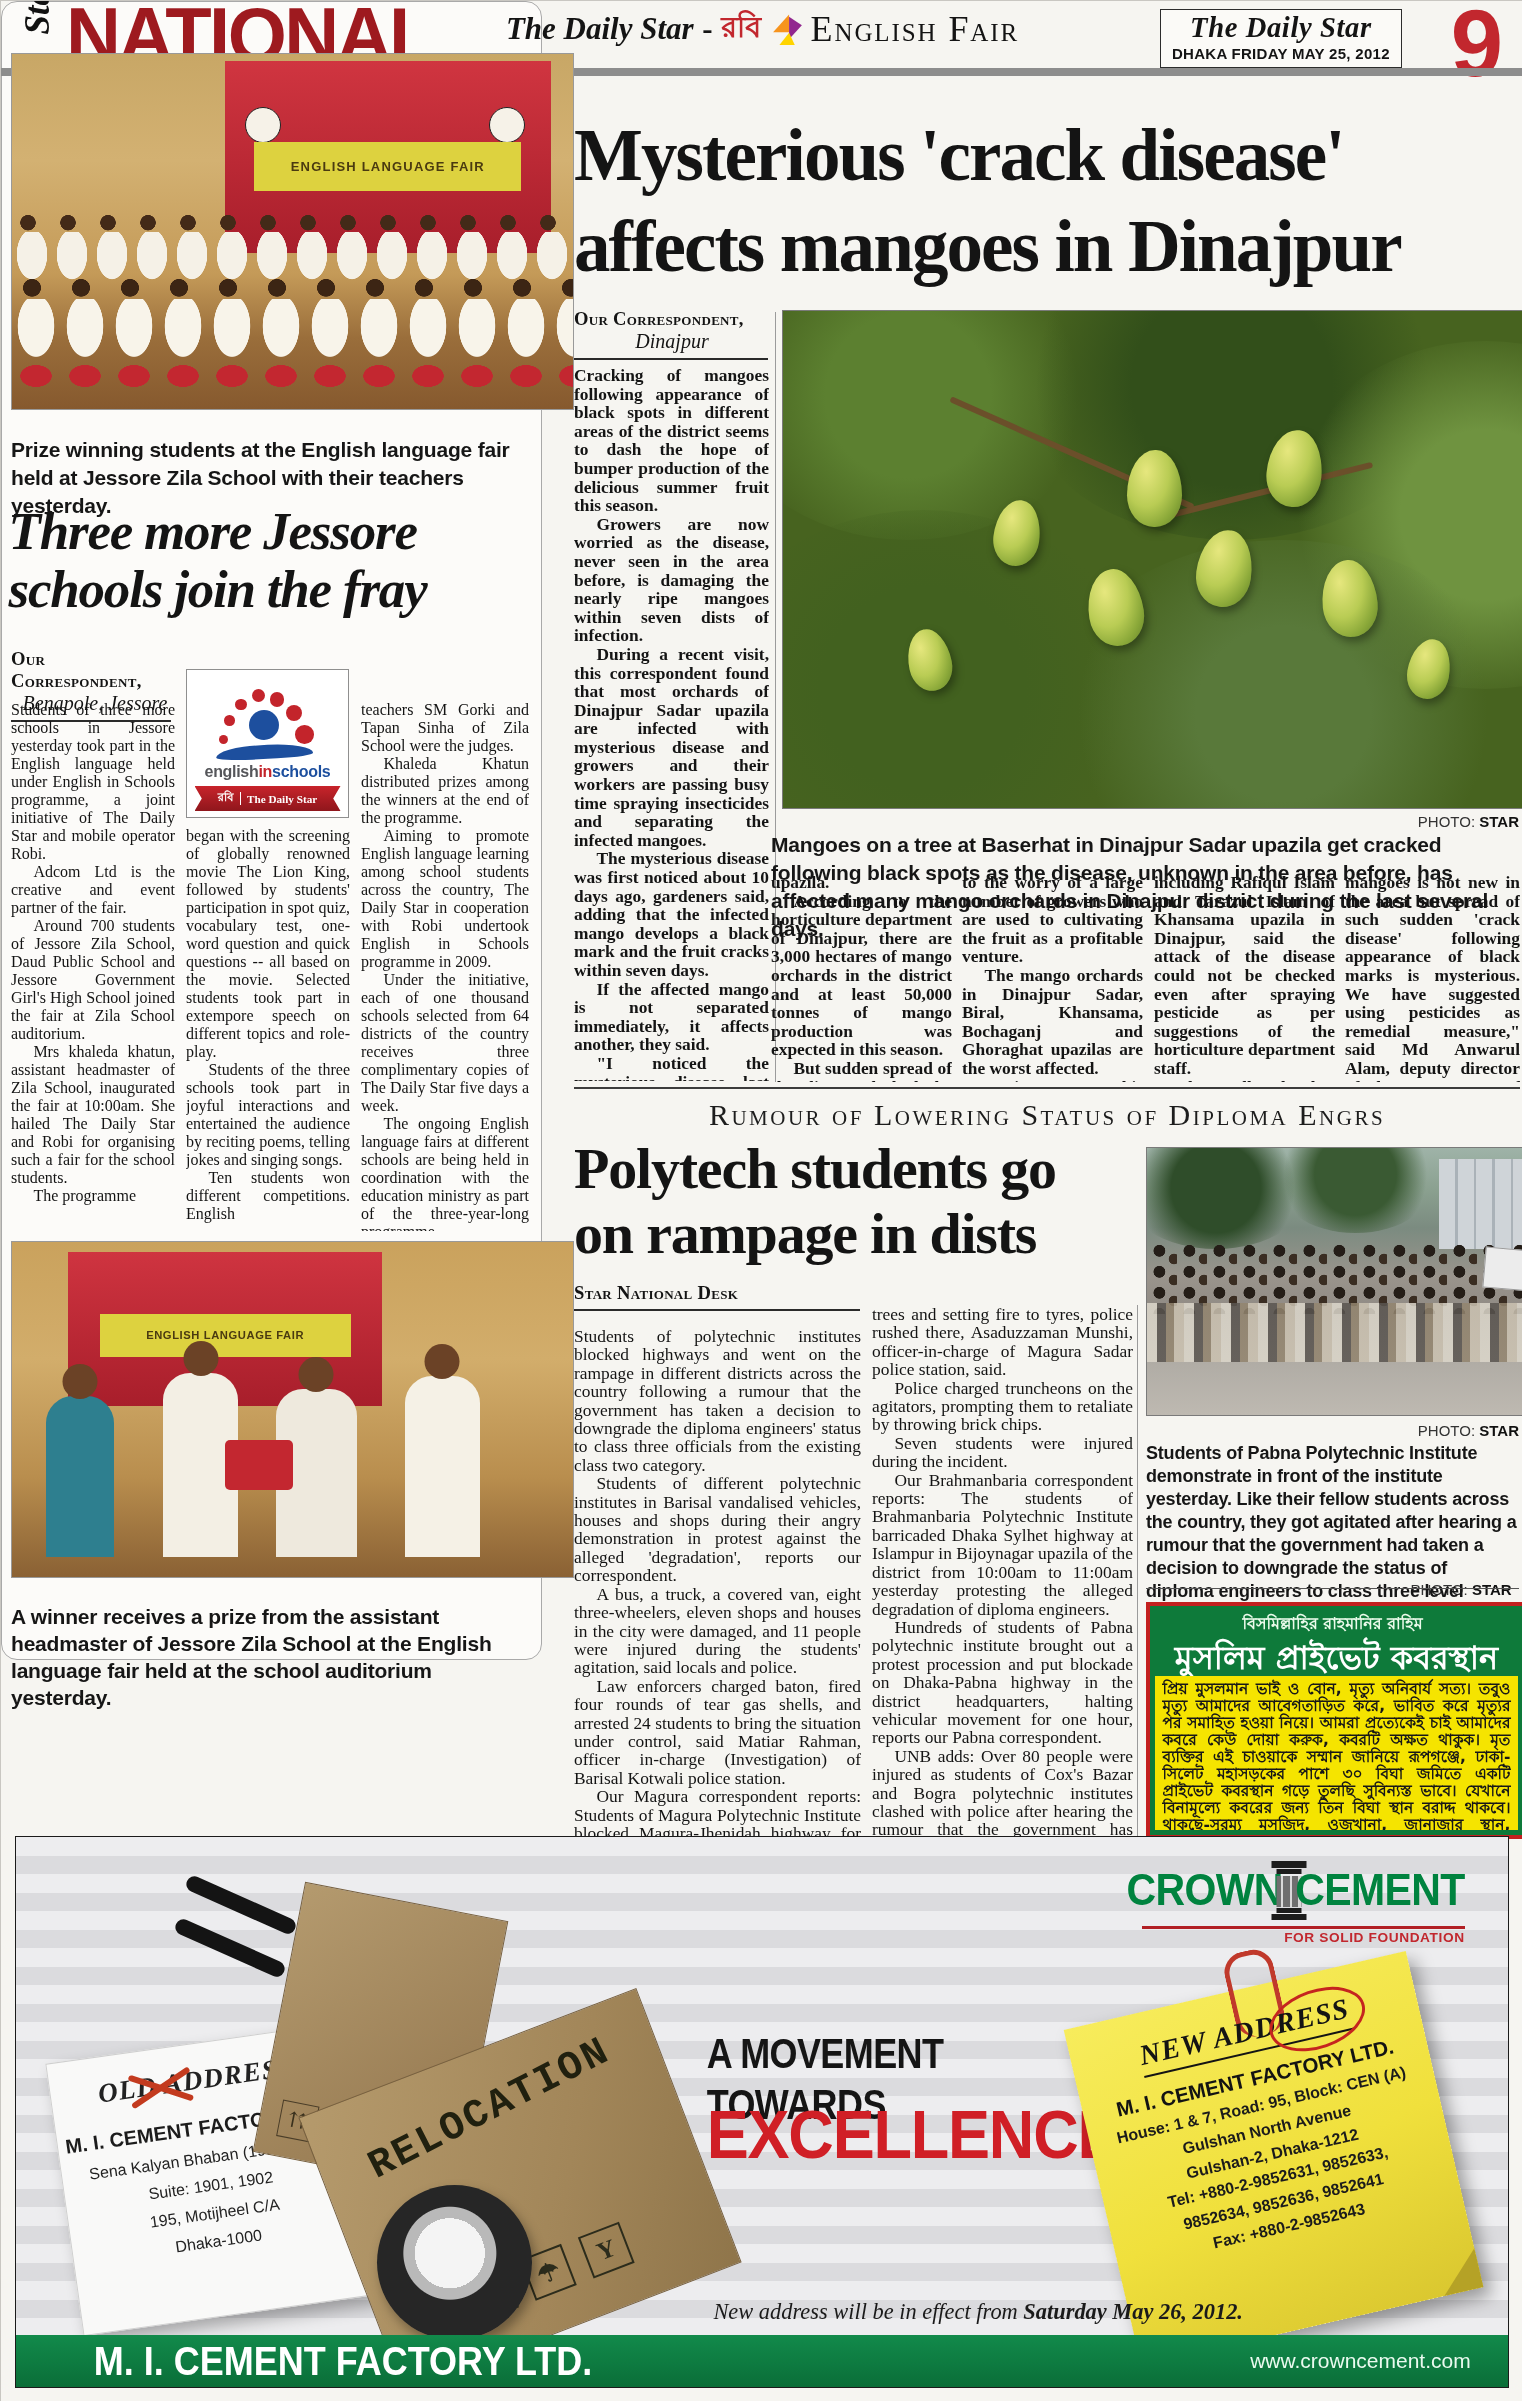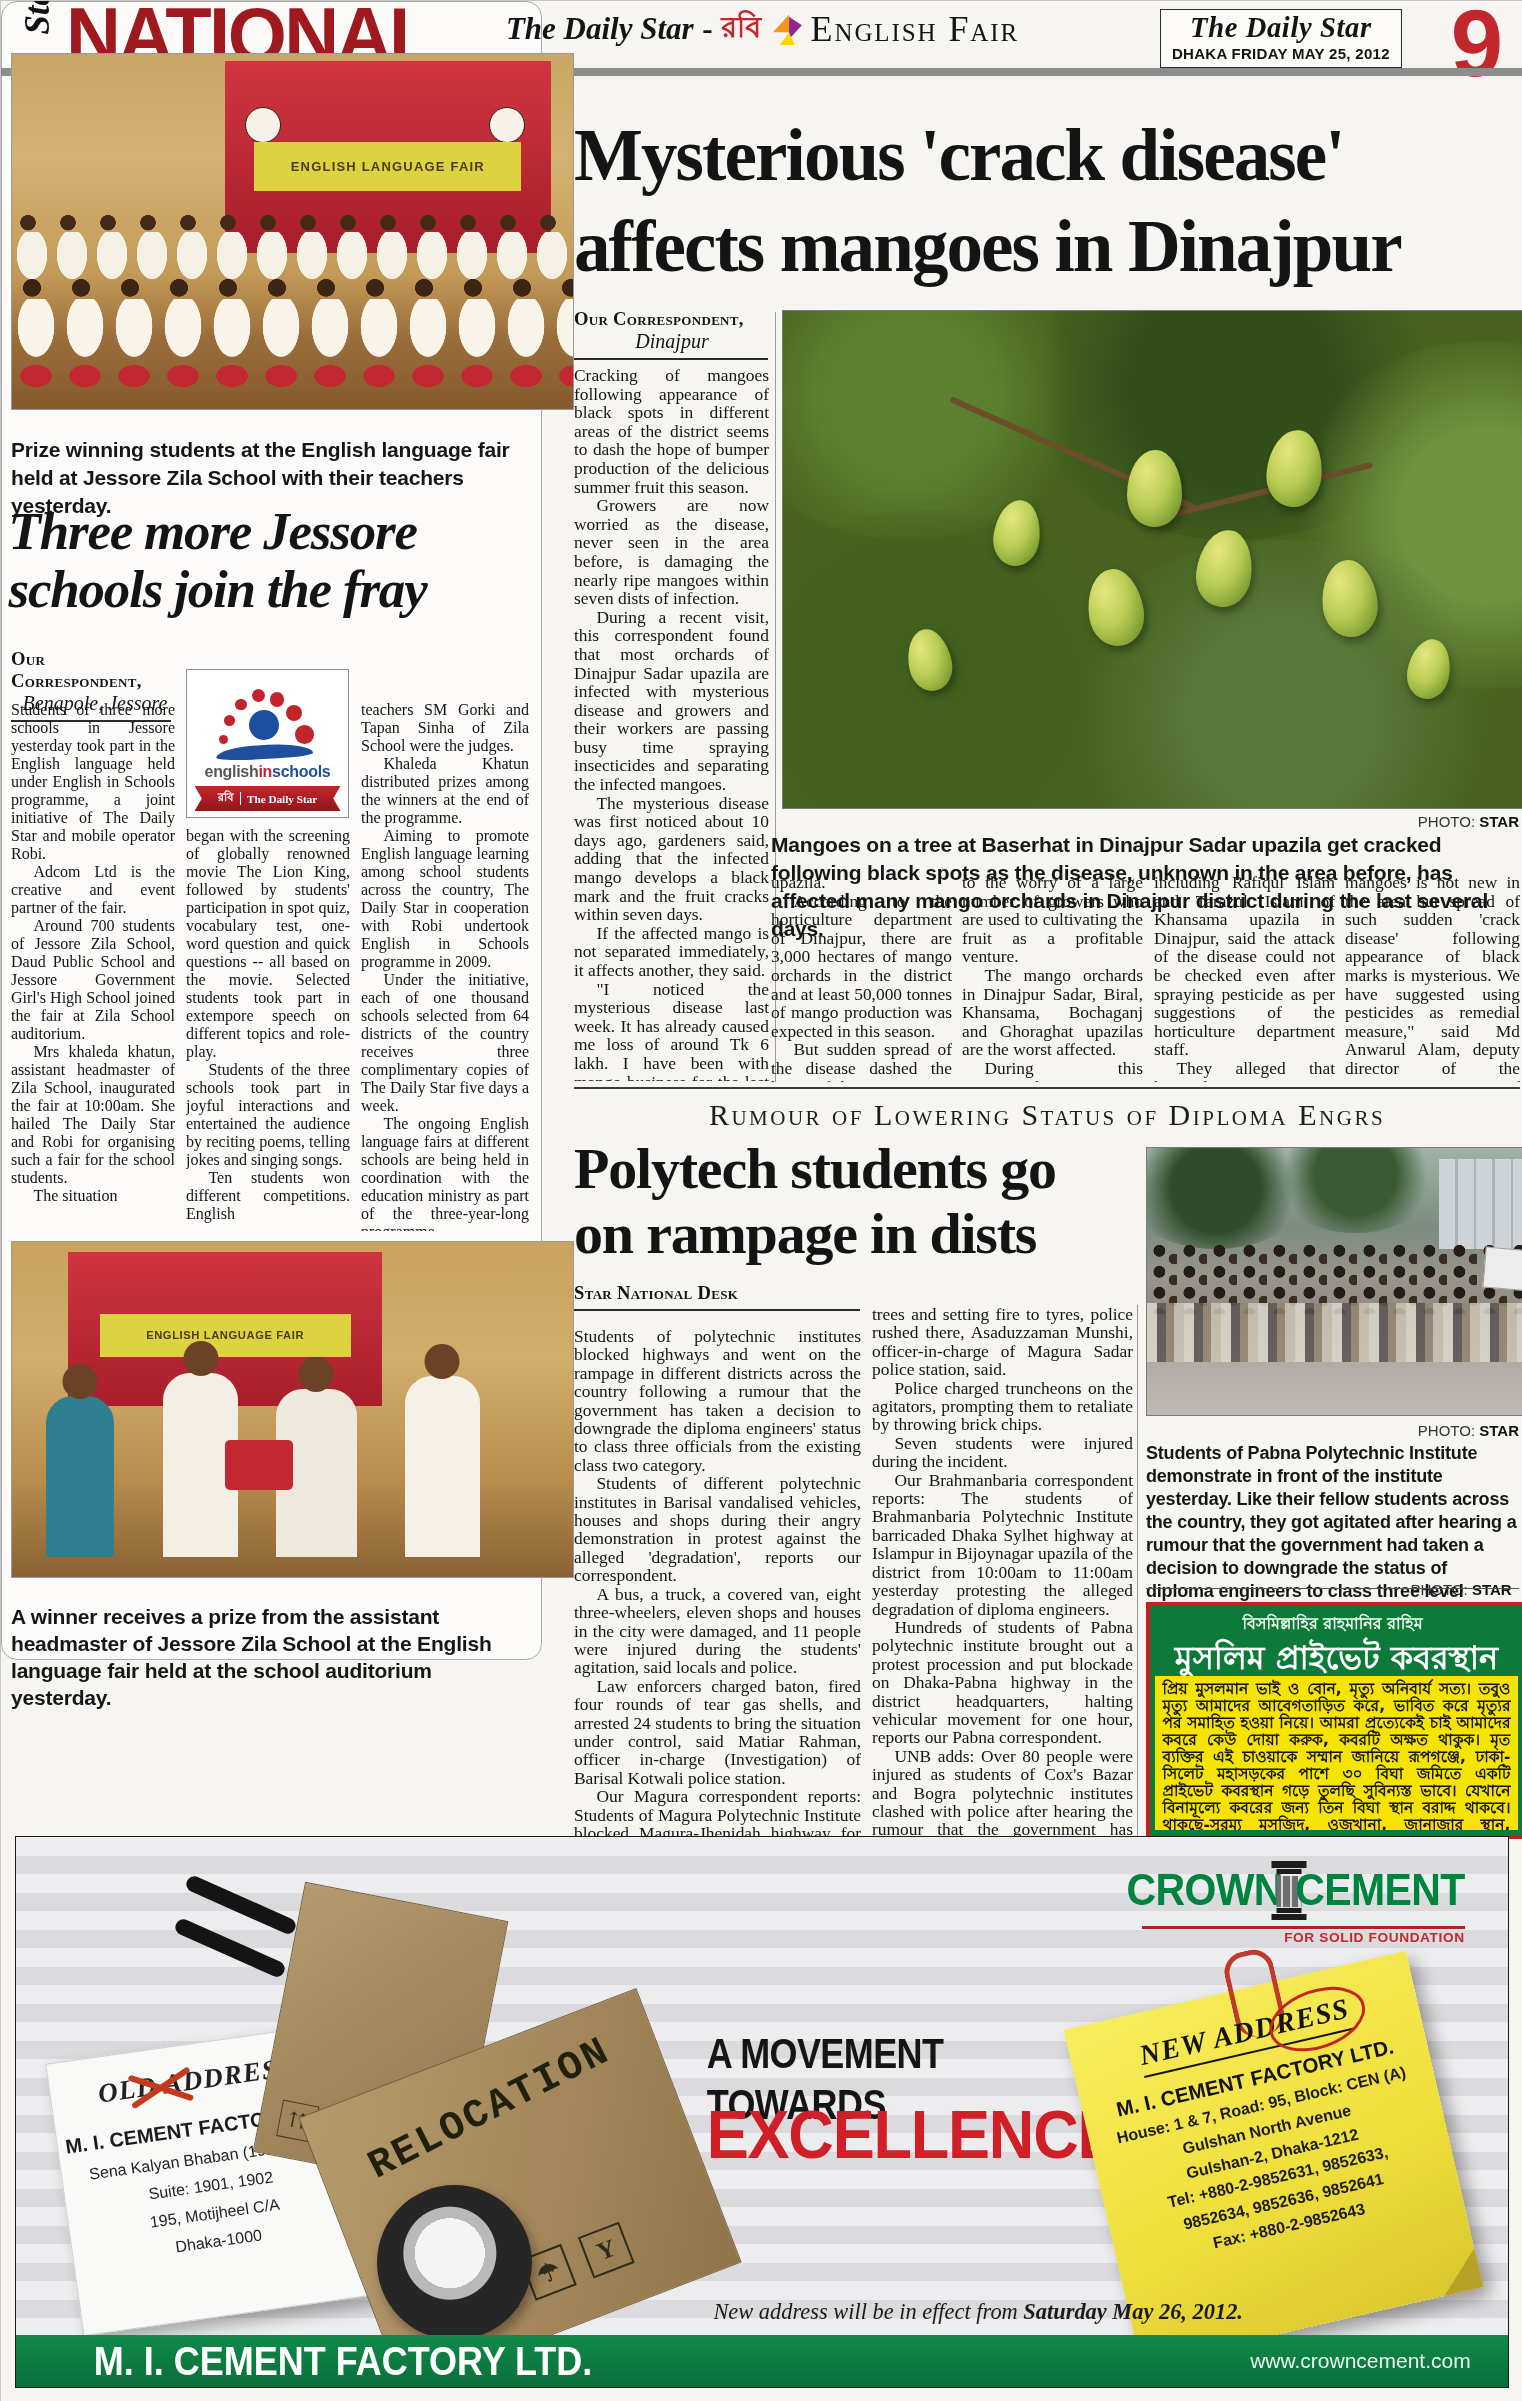--- a/index.html
+++ b/index.html
@@ -129,21 +129,21 @@
   .m-vline{left:774px;top:311px;height:770px;}
   .m-photo{left:781px;top:309px;width:737px;height:497px;border:0.6px solid #7a7a7a;
       background:#47631f;}
   .m-photo .fol{border-radius:50%;}
   .mango-fruit{width:55px;height:77px;border-radius:52% 48% 50% 50%/60% 60% 42% 42%;
       background:radial-gradient(ellipse at 35% 28%,#e6e77e,#b9cc54 45%,#8aa839 72%,#5d7a26);
       box-shadow:2.5px 5px 8.7px rgba(0,0,0,0.35);}
   .branch{background:#6b4f2a;height:6.2px;border-radius:3.1px;}
   .m-credit{left:781px;top:812px;width:737px;text-align:right;}
   .m-caption{left:770px;top:830px;width:748px;font-size:21px;line-height:28px;}
-  .mcol{font-size:17.4px;line-height:18.6px;}
+  .mcol{font-size:17.4px;line-height:18.6px;font-weight:bold;}
   .mcol1{left:770px;top:872px;width:181px;height:209px;}
   .mcol2{left:961px;top:872px;width:181px;height:209px;}
   .mcol3{left:1153px;top:872px;width:181px;height:209px;}
   .mcol4{left:1344px;top:872px;width:175px;height:209px;}
   .rule-wide{left:573px;top:1086px;width:946px;height:1.9px;background:#3c3c3c;}
 
   
   .p-kicker{left:573px;top:1097px;width:946px;text-align:center;font-variant:small-caps;
       font-size:30px;letter-spacing:2.5px;color:#1d1d1d;}
   .p-headline{left:573px;top:1135px;width:564px;font-weight:bold;font-size:58px;
@@ -309,21 +309,21 @@
       <div class="byline-name">Our Correspondent,</div>
       <div class="byline-place">Benapole, Jessore</div>
       <div class="b-rule"></div>
     </div>
 
     <div class="cols fcol fcol1">
         <p>Students of three more schools in Jessore yesterday took part in the English language held under English in Schools programme, a joint initiative of The Daily Star and mobile operator Robi.</p>
         <p>Adcom Ltd is the creative and event partner of the fair.</p>
         <p>Around 700 students of Jessore Zila School, Daud Public School and Jessore Government Girl's High School joined the fair at Zila School auditorium.</p>
         <p>Mrs khaleda khatun, assistant headmaster of Zila School, inaugurated the fair at 10:00am. She hailed The Daily Star and Robi for organising such a fair for the school students.</p>
-        <p>The situation</p>
+        <p>The programme</p>
       </div>
 
     <div class="eis-box">
       <i class="d1"></i>
         <i class="d2"></i>
         <i class="d3"></i>
         <i class="d4"></i>
         <i class="d5"></i>
         <i class="d6"></i>
         <i class="d7"></i>

